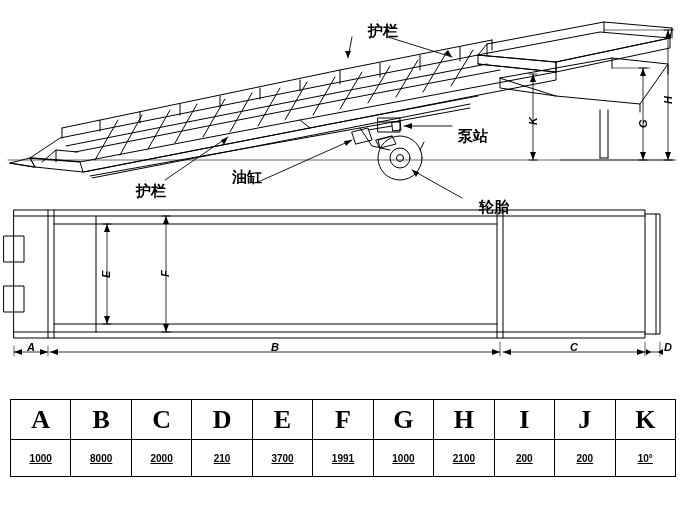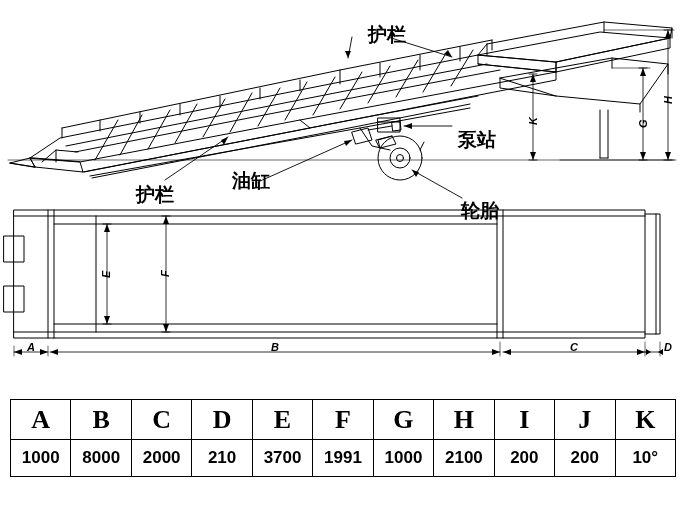--- a/index.html
+++ b/index.html
@@ -26,21 +26,21 @@
     width: 686px;
     height: 505px;
   }
   .lbl {
     position: absolute;
     font-family: "Liberation Sans", sans-serif;
     color: #000;
     white-space: nowrap;
   }
   .cn-label {
-    font-size: 19px;
+    font-size: 15px;
     font-weight: bold;
   }
   .dim-letter {
     font-size: 11px;
     font-weight: bold;
     font-style: italic;
   }
   .dim-letter-v {
     font-size: 11px;
     font-weight: bold;
@@ -64,23 +64,24 @@
     color: #000;
   }
   #spec-table thead th {
     height: 39px;
     font-size: 26px;
     font-weight: bold;
     font-family: "Liberation Serif", serif;
   }
   #spec-table tbody td {
     height: 36px;
-    font-size: 17px;
+    font-size: 10px;
     font-weight: bold;
     font-family: "Liberation Sans", sans-serif;
+    text-decoration: underline;
   }
 </style>
 </head>
 <body>
 
 <div id="stage">
 
   <svg class="drawing" viewBox="0 0 686 505">
     <g fill="none" stroke="#000" stroke-width="1" stroke-linejoin="round" stroke-linecap="round">
 
@@ -270,21 +271,21 @@
         <path d="M651,352 L646,349 L646,355 Z" fill="#000" stroke="none"></path>
         <path d="M658,352 L663,349 L663,355 Z" fill="#000" stroke="none"></path>
       </g>
     </g>
   </svg>
 
   <div class="lbl cn-label" style="left:368px; top:22px;">护栏</div>
   <div class="lbl cn-label" style="left:458px; top:127px;">泵站</div>
   <div class="lbl cn-label" style="left:136px; top:182px;">护栏</div>
   <div class="lbl cn-label" style="left:232px; top:168px;">油缸</div>
-  <div class="lbl cn-label" style="left:461px; top:198px;">轮胎</div>
+  <div class="lbl cn-label" style="left:479px; top:198px;">轮胎</div>
 
   <div class="lbl dim-letter-v" style="left:662px; top:104px;">H</div>
   <div class="lbl dim-letter-v" style="left:637px; top:128px;">G</div>
   <div class="lbl dim-letter-v" style="left:527px; top:125px;">K</div>
   <div class="lbl dim-letter-v" style="left:100px; top:278px;">E</div>
   <div class="lbl dim-letter-v" style="left:159px; top:277px;">F</div>
   <div class="lbl dim-letter" style="left:27px; top:341px;">A</div>
   <div class="lbl dim-letter" style="left:271px; top:341px;">B</div>
   <div class="lbl dim-letter" style="left:570px; top:341px;">C</div>
   <div class="lbl dim-letter" style="left:664px; top:341px;">D</div>

